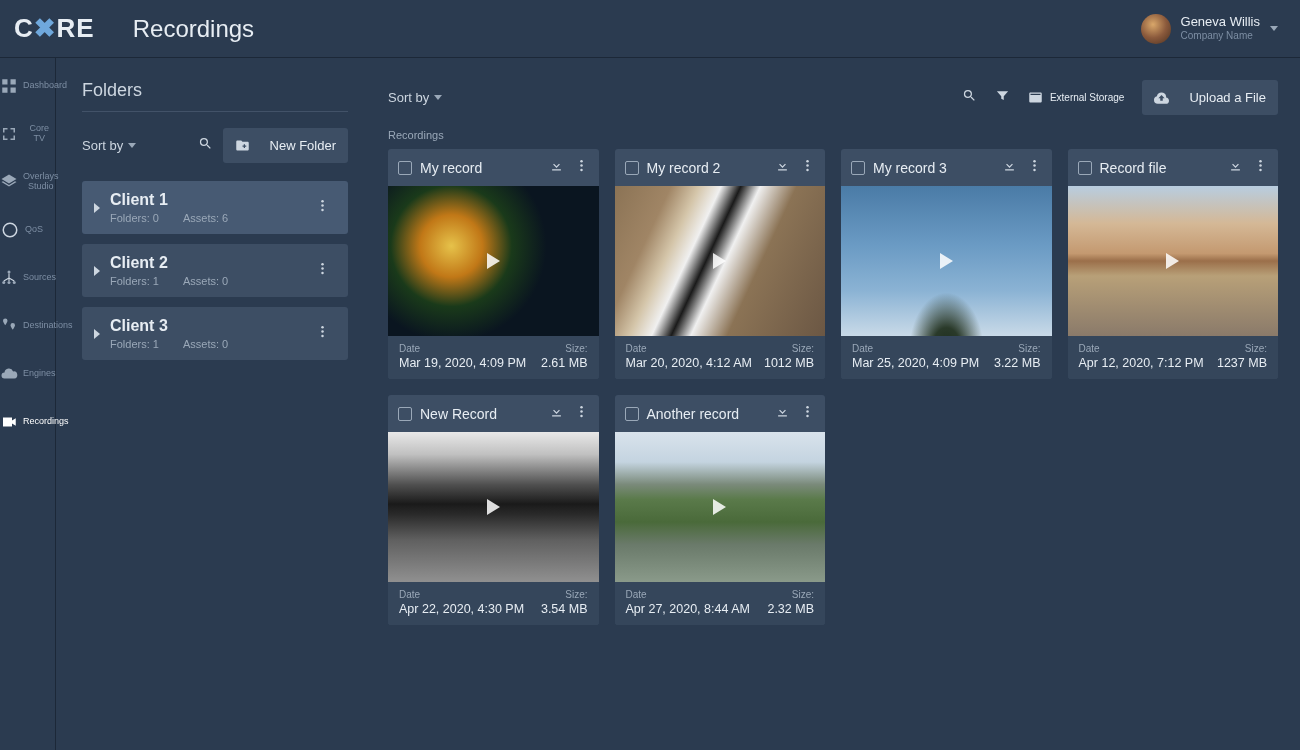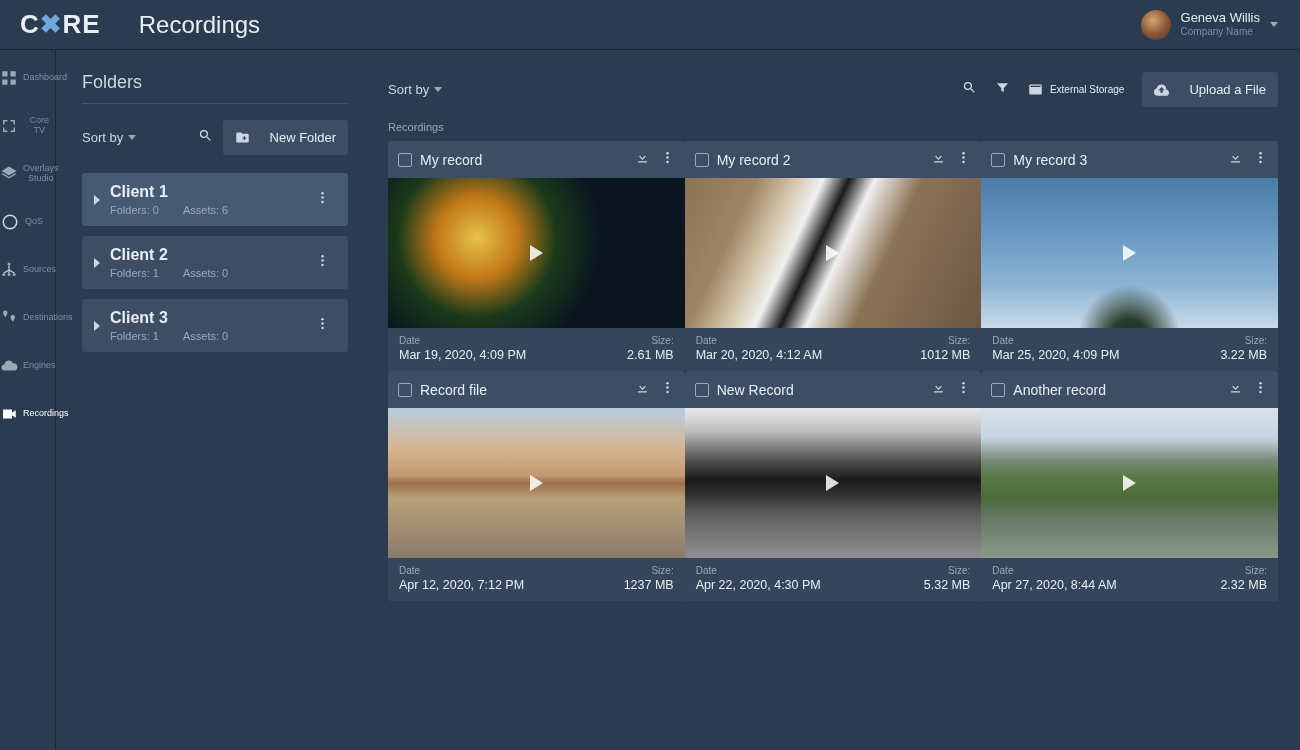--- a/index.html
+++ b/index.html
@@ -6,24 +6,24 @@
 body {
   font-family: -apple-system, BlinkMacSystemFont, "Segoe UI", Arial, sans-serif;
   background: #2b3b50;
   color: #cdd6e0;
   width: 1300px;
   height: 750px;
   overflow: hidden;
 }
 .app { display: flex; flex-direction: column; height: 100%; }
 .topbar {
-  height: 50px;
+  height: 58px;
   display: flex;
   align-items: center;
-  padding: 0 22px 0 14px;
+  padding: 0 22px 0 8px;
   border-bottom: 1px solid #1c2838;
 }
 .logo {
   font-size: 26px;
   font-weight: 800;
   letter-spacing: 1px;
   color: #e7edf3;
   margin-left: 6px;
 }
 .logo .x { color: #6fa8dc; }
@@ -132,21 +132,22 @@
   margin-bottom: 14px;
 }
 .toolbar-right { margin-left: auto; display: flex; align-items: center; gap: 18px; }
 .ext-storage {
   display: flex; align-items: center; gap: 7px;
   font-size: 10px; color: #e7edf3; cursor: pointer;
 }
 .section-label { font-size: 11px; color: #9aa8b8; margin-bottom: 8px; }
 .grid {
   display: grid;
-  grid-template-columns: repeat(3, 1fr);
+  grid-template-columns: repeat(4, 1fr);
+  gap: 16px;
 }
 .card {
   background: #3d4e64;
   border-radius: 3px;
   overflow: hidden;
   display: flex;
   flex-direction: column;
 }
 .card-head {
   display: flex; align-items: center;
@@ -540,21 +541,21 @@
       <div class="thumb-img th4"></div>
       <span class="play"></span>
     </div>
     <div class="card-foot">
       <div class="foot-col">
         <span class="foot-label">Date</span>
         <span class="foot-val">Apr 22, 2020, 4:30 PM</span>
       </div>
       <div class="foot-col r">
         <span class="foot-label">Size:</span>
-        <span class="foot-val">5.32 MB</span>
+        <span class="foot-val">3.54 MB</span>
       </div>
     </div>
             </div>
             <div class="card">
     <div class="card-head">
       <span class="checkbox"></span>
       <span class="card-title">Another record</span>
       <div class="card-actions">
         <span><svg class="icon-svg" viewBox="0 0 24 24">
                       <path d="M12 3v10l-4-4-1.4 1.4L12 16l5.4-5.6L16 9l-4 4V3h0zM5 18h14v2H5z"></path>

